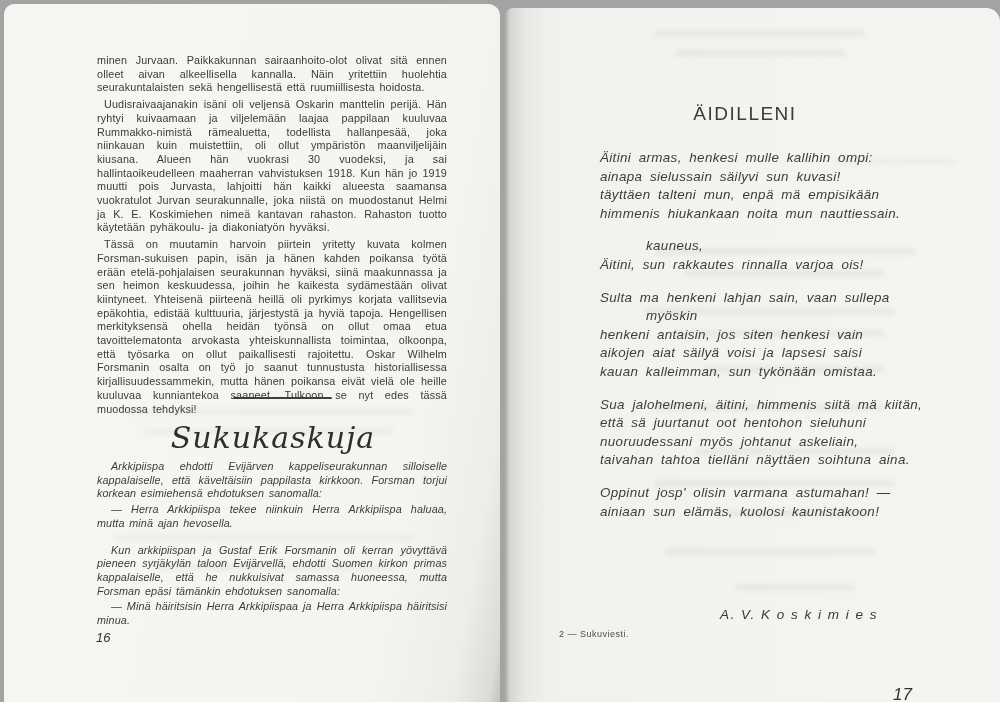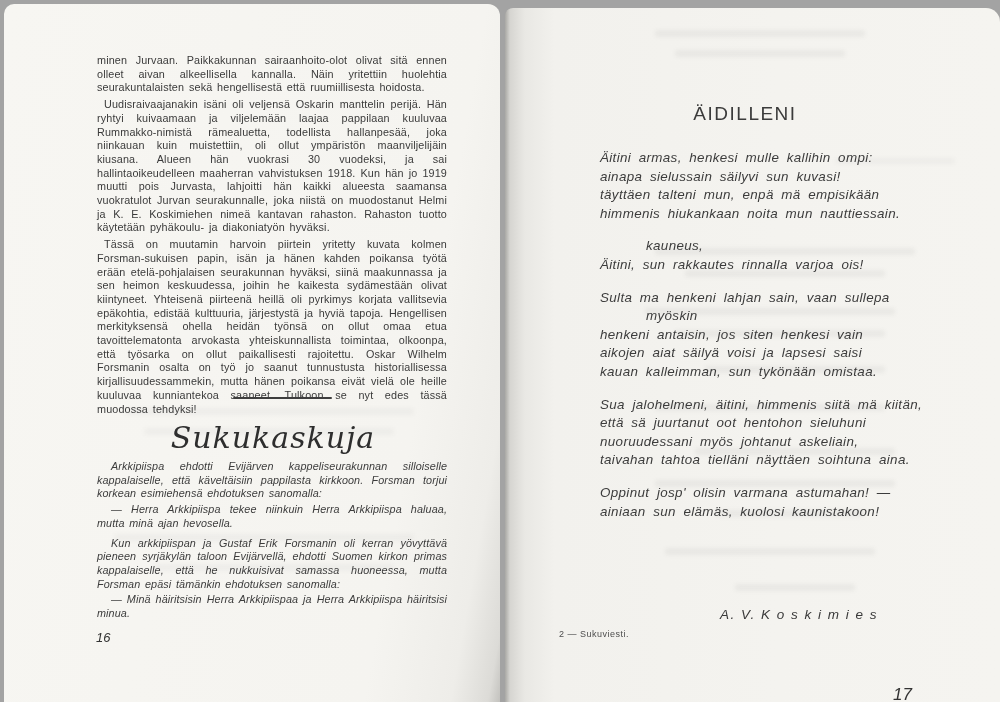--- a/index.html
+++ b/index.html
@@ -36,21 +36,21 @@
     text-align:center; font-family:"DejaVu Serif", serif;
     font-style:italic; font-size:30px; color:#2e2e2e; letter-spacing:1px;margin-top:6px;
   }
   .anecdotes {
     position:absolute; left:93px; top:456px; width:350px;
     color:#3c3c3c; font-style:italic; font-size:10.8px; line-height:13.7px;
     text-align:justify; letter-spacing:0.1px; word-spacing:1.6px;
   }
   .anecdotes p { margin:0 0 2px 0; }
   .anecdotes p.ind { text-indent:14px; }
-  .anecdotes p.gap { margin-top:6px; }
+  .anecdotes p.gap { margin-top:13px; }
   .pgnum { position:absolute; font-style:italic; font-size:13px; color:#333; }
   .pg16 { left:92px; top:626px; }
   .pg17 { left:388px; top:629px; font-size:17px;margin-top:48px; }
   
   .poem-heading {
     position:absolute; left:60px; top:95px; width:360px; text-align:center;
     font-size:19px; letter-spacing:1.5px; color:#3b3b3b;
   }
   .poem {
     position:absolute; left:95px; top:141px; width:360px;

